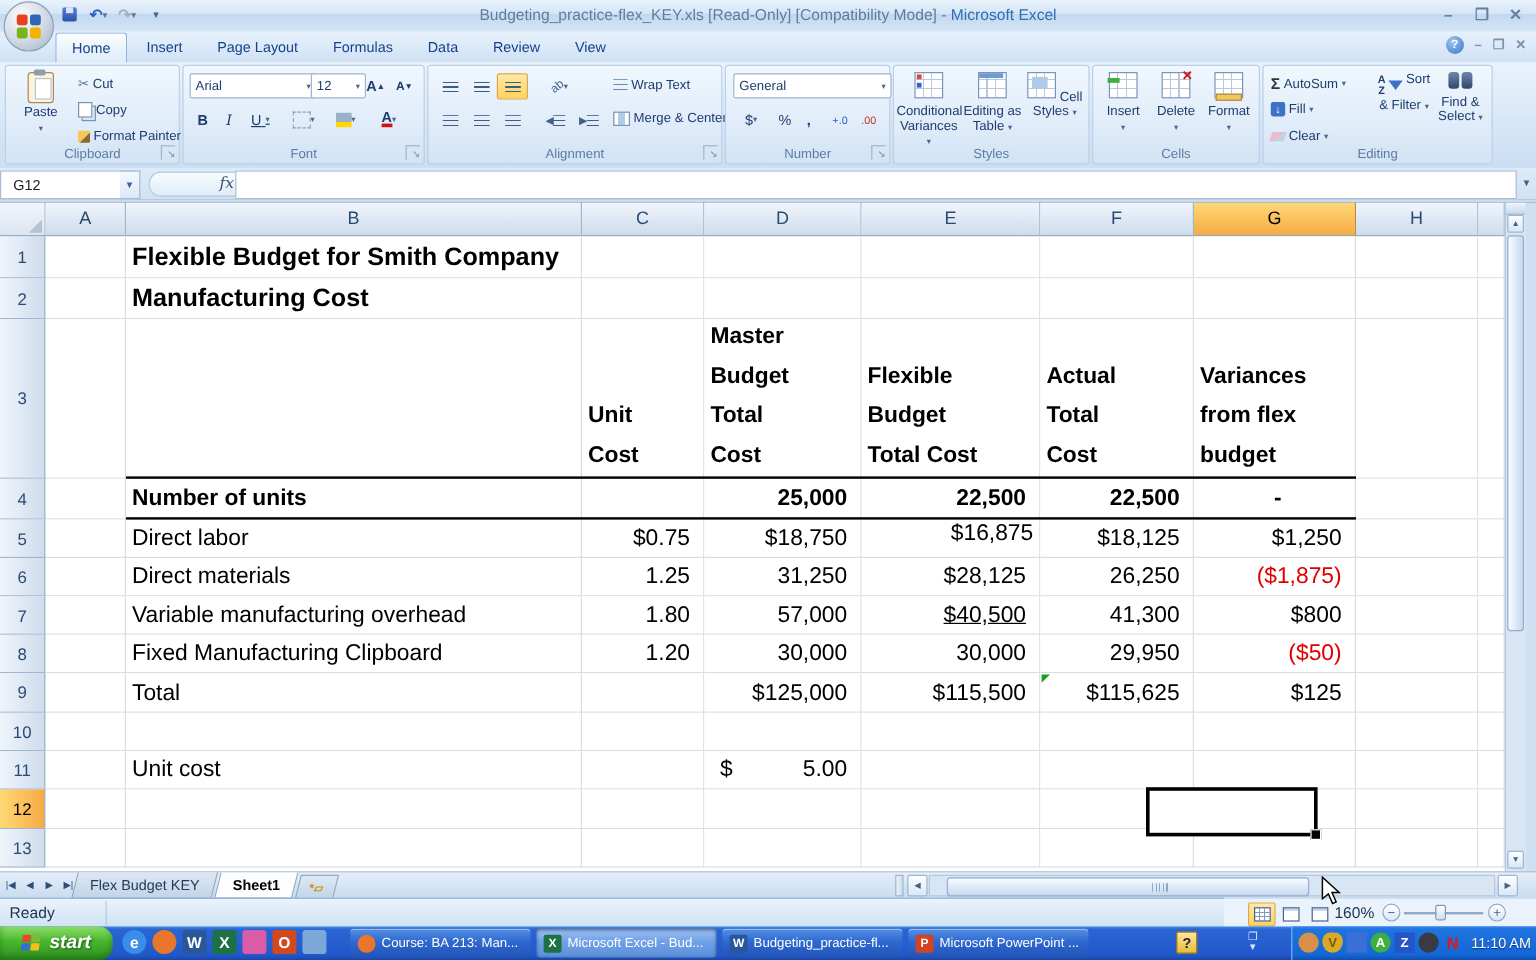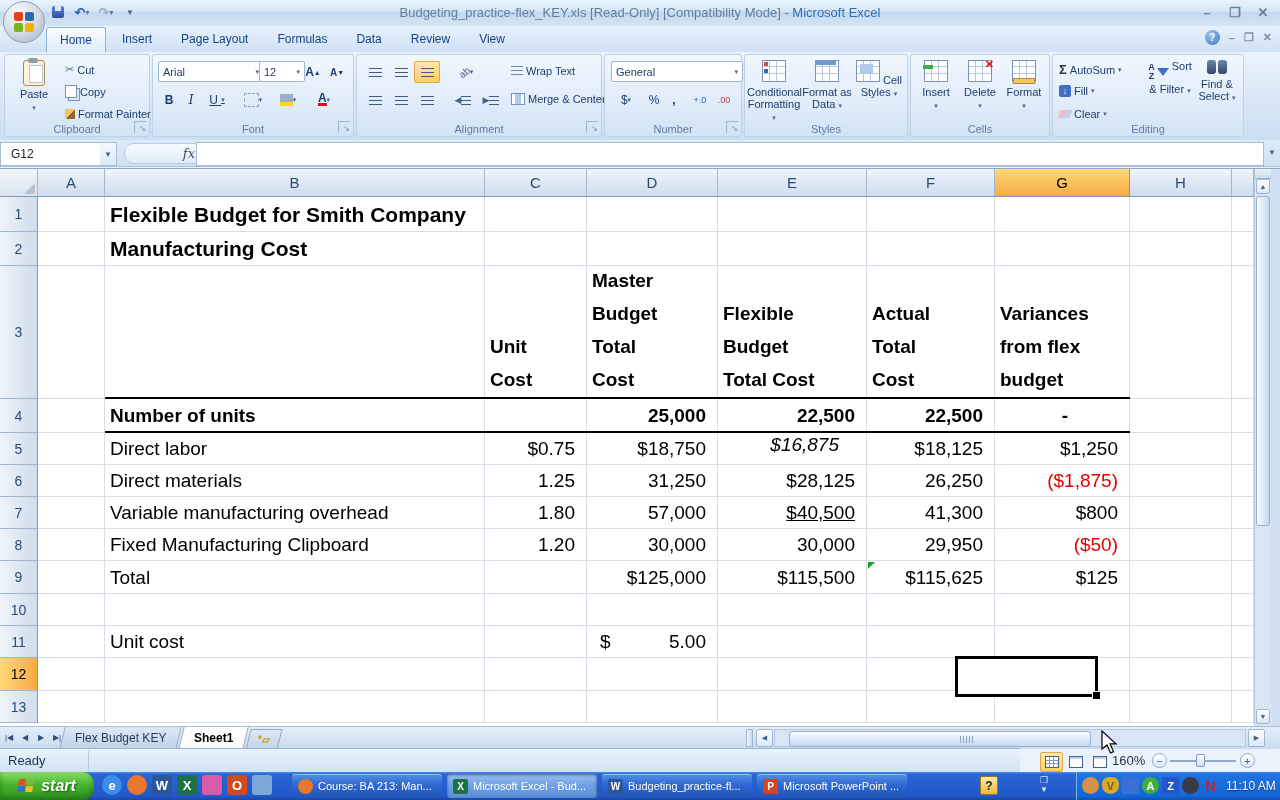--- a/index.html
+++ b/index.html
@@ -399,25 +399,25 @@
       <div class="fbtn" style="position:absolute;left:106px;top:34px;width:24px;height:20px;font-size:9px;color:#c43a2c">
           <span>.00</span>
         </div>
       <div class="glabel">Number</div>
       <div class="launcher">↘</div>
     </div>
 
     <div class="rgroup" style="left:744px;width:162px">
       <div class="bb" style="left:2px;top:5px;width:54px">
         <span class="tblico bicon"><span style="position:absolute;left:1px;top:1px;width:4px;height:4px;background:#d84a3a"></span><span style="position:absolute;left:1px;top:8px;width:4px;height:4px;background:#3a62c8"></span></span>
-        <span>Conditional Formatting</span> <span class="dd">▾</span>
+        <span>Conditional Variances</span> <span class="dd">▾</span>
       </div>
       <div class="bb" style="left:56px;top:5px;width:52px">
         <span class="tblico bicon"><span style="position:absolute;left:0;top:0;width:20px;height:4px;background:#6f9ad0"></span></span>
-        <span>Format as Data</span> <span class="dd">▾</span>
+        <span>Editing as Table</span> <span class="dd">▾</span>
       </div>
       <div class="bb" style="left:108px;top:5px;width:52px">
         <span class="tblico bicon"><span style="position:absolute;left:3px;top:3px;width:13px;height:10px;background:#aecbe8"></span></span>
         <span>Cell Styles</span> <span class="dd">▾</span>
       </div>
       <div class="glabel">Styles</div>
     </div>
 
     <div class="rgroup" style="left:910px;width:138px">
       <div class="bb" style="left:4px;top:5px;width:42px">
@@ -636,21 +636,21 @@
 from flex
 budget</div>
         <div class="dc bold" style="left: 105px; top: 230px; width: 380px; height: 34px;">Number of units</div>
         <div class="dc bold right" style="left: 587px; top: 230px; width: 131px; height: 34px;">25,000</div>
         <div class="dc bold right" style="left: 718px; top: 230px; width: 149px; height: 34px;">22,500</div>
         <div class="dc bold right" style="left: 867px; top: 230px; width: 128px; height: 34px;">22,500</div>
         <div class="dc bold right" style="left: 995px; top: 230px; width: 135px; height: 34px; padding-right: 62px;">-</div>
         <div class="dc" style="left: 105px; top: 264px; width: 380px; height: 32px;">Direct labor</div>
         <div class="dc right" style="left: 485px; top: 264px; width: 102px; height: 32px;">$0.75</div>
         <div class="dc right" style="left: 587px; top: 264px; width: 131px; height: 32px;">$18,750</div>
-        <div class="dc right" style="left: 702px; top: 264px; width: 149px; height: 24px; font-style: italic;">$16,875</div>
+        <div class="dc right" style="left: 724px; top: 264px; width: 149px; height: 24px;">$16,875</div>
         <div class="dc right" style="left: 867px; top: 264px; width: 128px; height: 32px;">$18,125</div>
         <div class="dc right" style="left: 995px; top: 264px; width: 135px; height: 32px;">$1,250</div>
         <div class="dc" style="left: 105px; top: 296px; width: 380px; height: 32px;">Direct materials</div>
         <div class="dc right" style="left: 485px; top: 296px; width: 102px; height: 32px;">1.25</div>
         <div class="dc right" style="left: 587px; top: 296px; width: 131px; height: 32px;">31,250</div>
         <div class="dc right" style="left: 718px; top: 296px; width: 149px; height: 32px;">$28,125</div>
         <div class="dc right" style="left: 867px; top: 296px; width: 128px; height: 32px;">26,250</div>
         <div class="dc right red" style="left: 995px; top: 296px; width: 135px; height: 32px;">($1,875)</div>
         <div class="dc" style="left: 105px; top: 328px; width: 380px; height: 32px;">Variable manufacturing overhead</div>
         <div class="dc right" style="left: 485px; top: 328px; width: 102px; height: 32px;">1.80</div>

